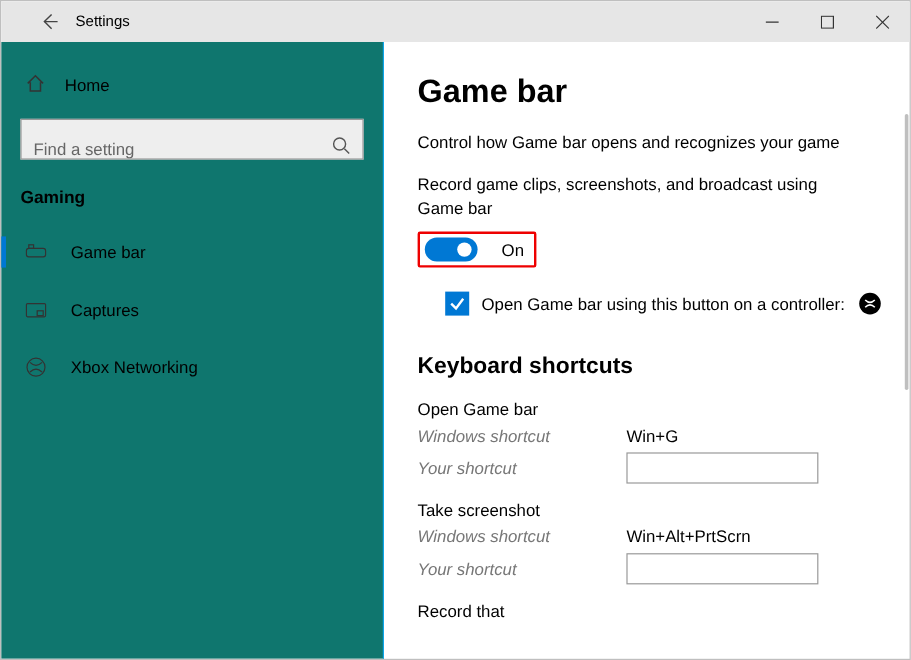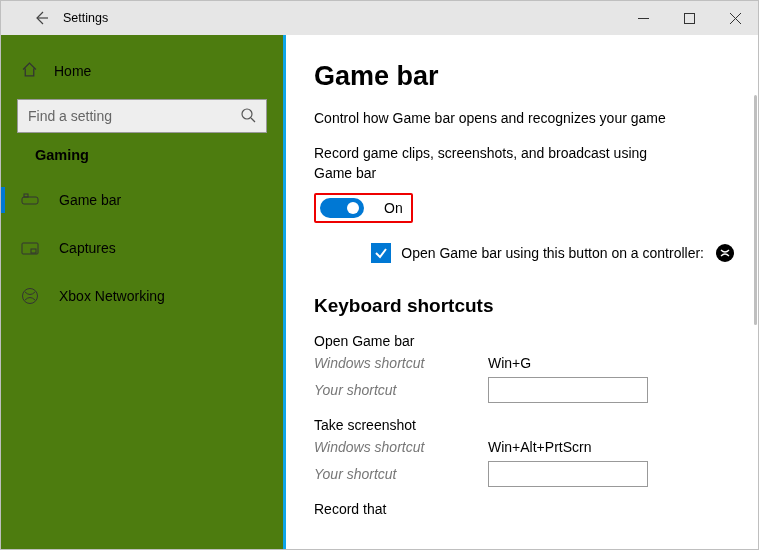--- a/index.html
+++ b/index.html
@@ -35,47 +35,47 @@
   .wincontrols .btn {
     width: 46px; height: 34px; display: flex; align-items: center; justify-content: center;
     color: #333;
   }
   
   .body {
     display: flex;
     height: calc(100% - 34px);
   }
   .sidebar {
-    width: 285px;
-    background: #4d7c0f;
-    border-right: 3px solid #0ea5e9;
+    width: 319px;
+    background: #0f766e;
+    border-right: 1px solid #0ea5e9;
     padding-top: 20px;
   }
   .home-row {
     display: flex; align-items: center; gap: 16px;
     padding: 6px 20px 14px 20px;
     font-size: 14px;
   }
   .searchbox {
-    margin: 4px 16px 8px 16px;
+    margin: 4px 16px 18px 16px;
     height: 34px;
     border: 1px solid #999;
     background: #eeeeee;
-    display: flex; align-items: center;
+    display: flex; align-items: flex-end;
     padding: 0 10px;
     font-size: 14px;
     color: #555;
   }
   .searchbox input {
     flex: 1; border: none; background: transparent; font-size: 14px; color: #333;
     outline: none;
   }
   .searchbox input::placeholder { color: #666; }
   .section-label {
-    font-weight: 600; font-size: 14.5px; padding: 6px 20px 16px 34px;
+    font-weight: 600; font-size: 14.5px; padding: 6px 20px 16px 16px;
   }
   .nav-item {
     display: flex; align-items: center; gap: 20px;
     padding: 12px 20px 12px 20px;
     font-size: 14px;
     position: relative;
     margin-bottom: 6px;
   }
   .nav-item.active::before {
     content: ""; position: absolute; left: 0; top: 8px; bottom: 8px; width: 4px;

